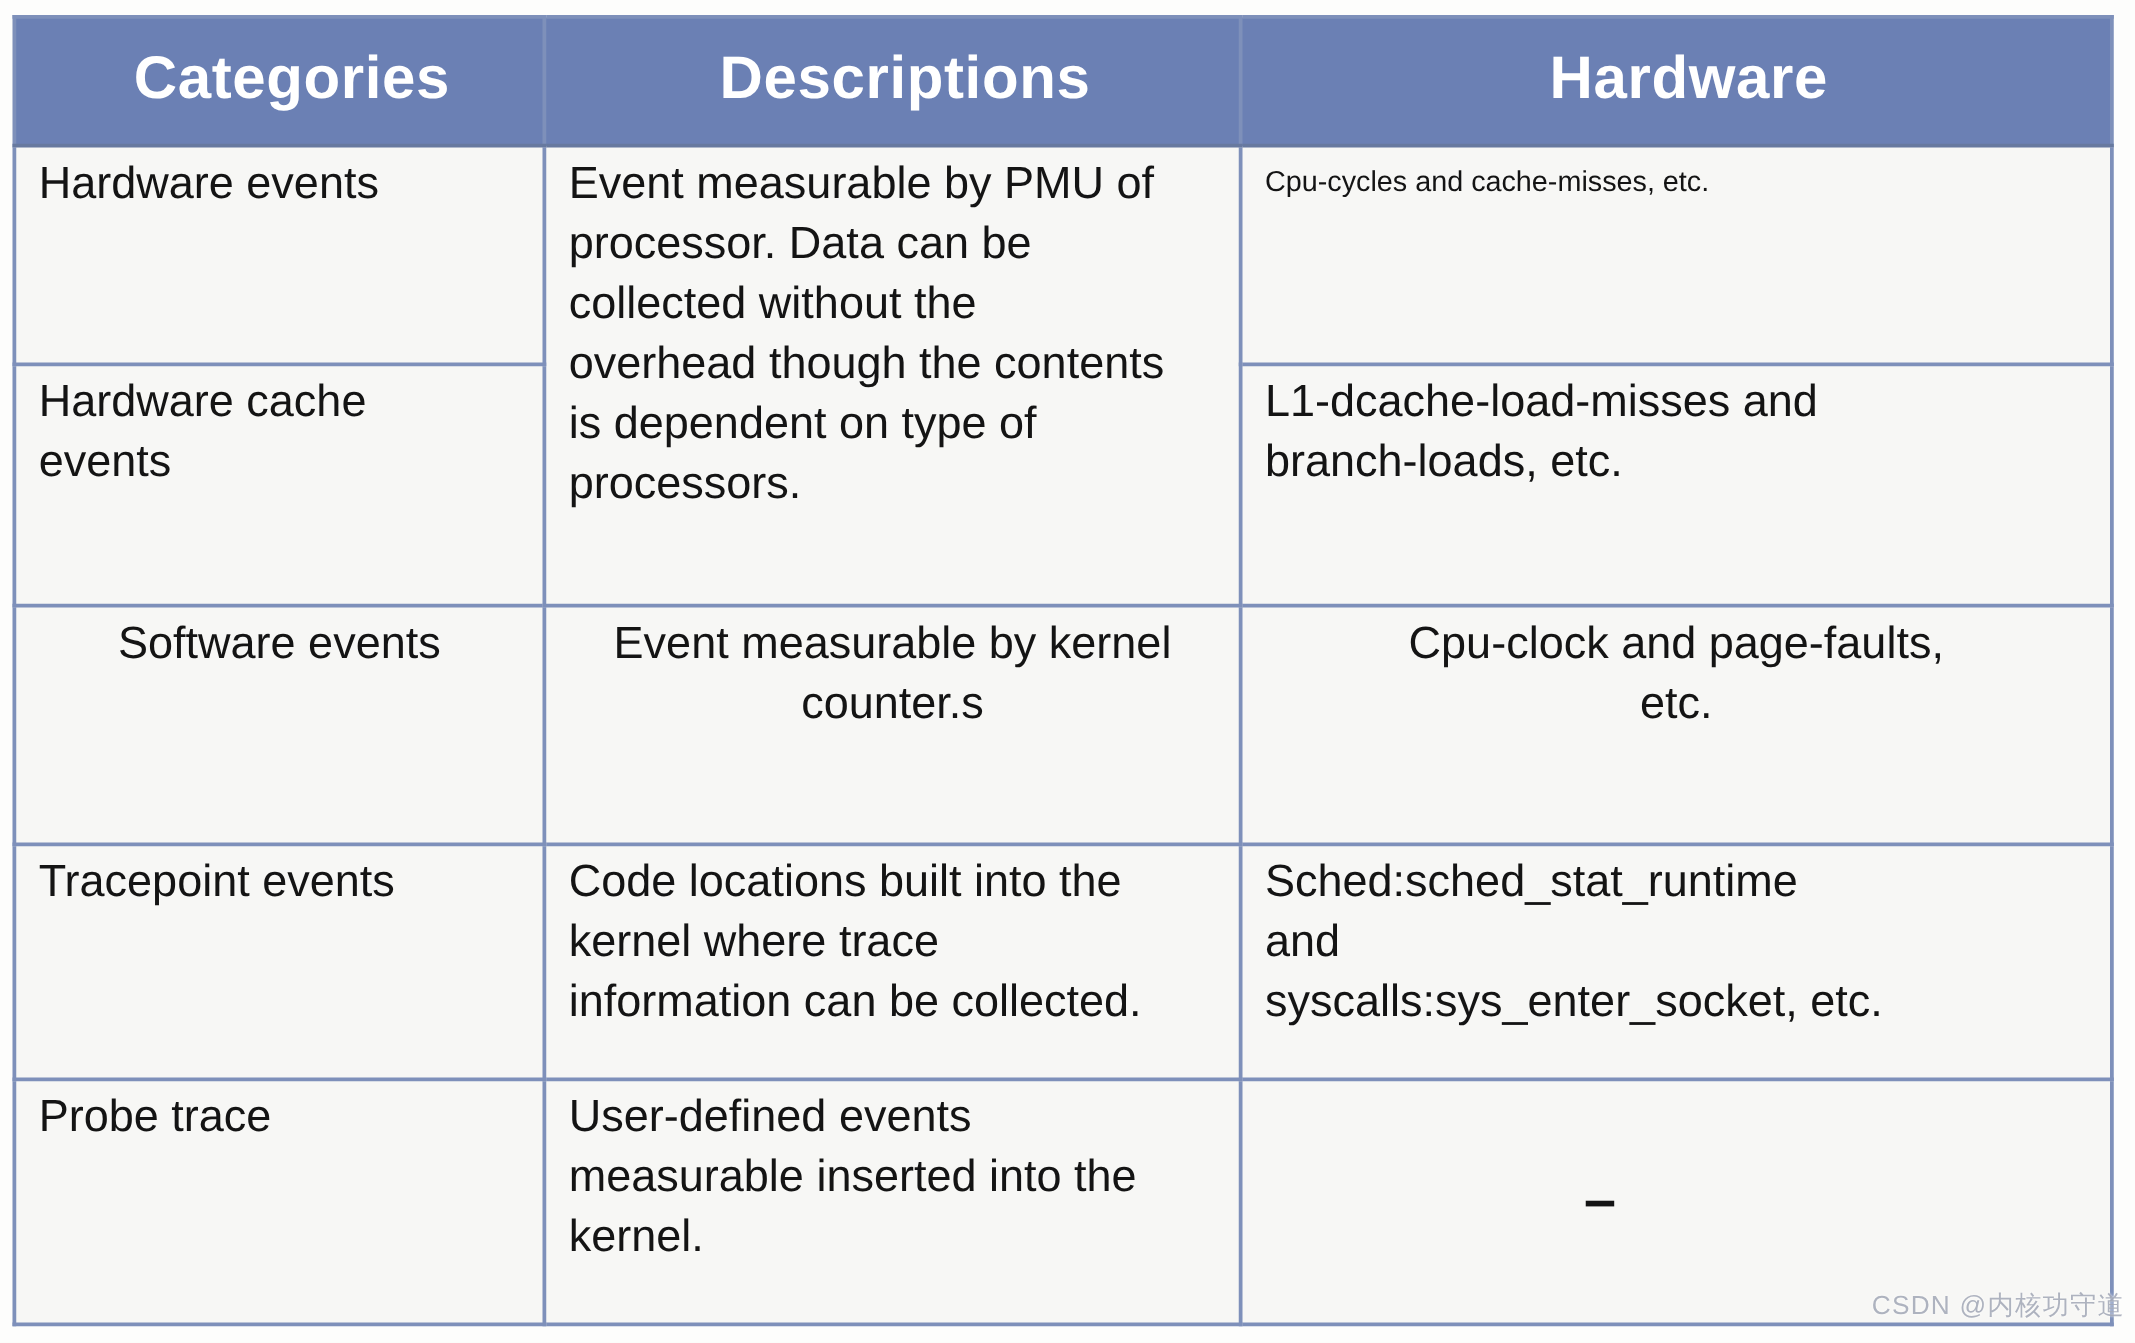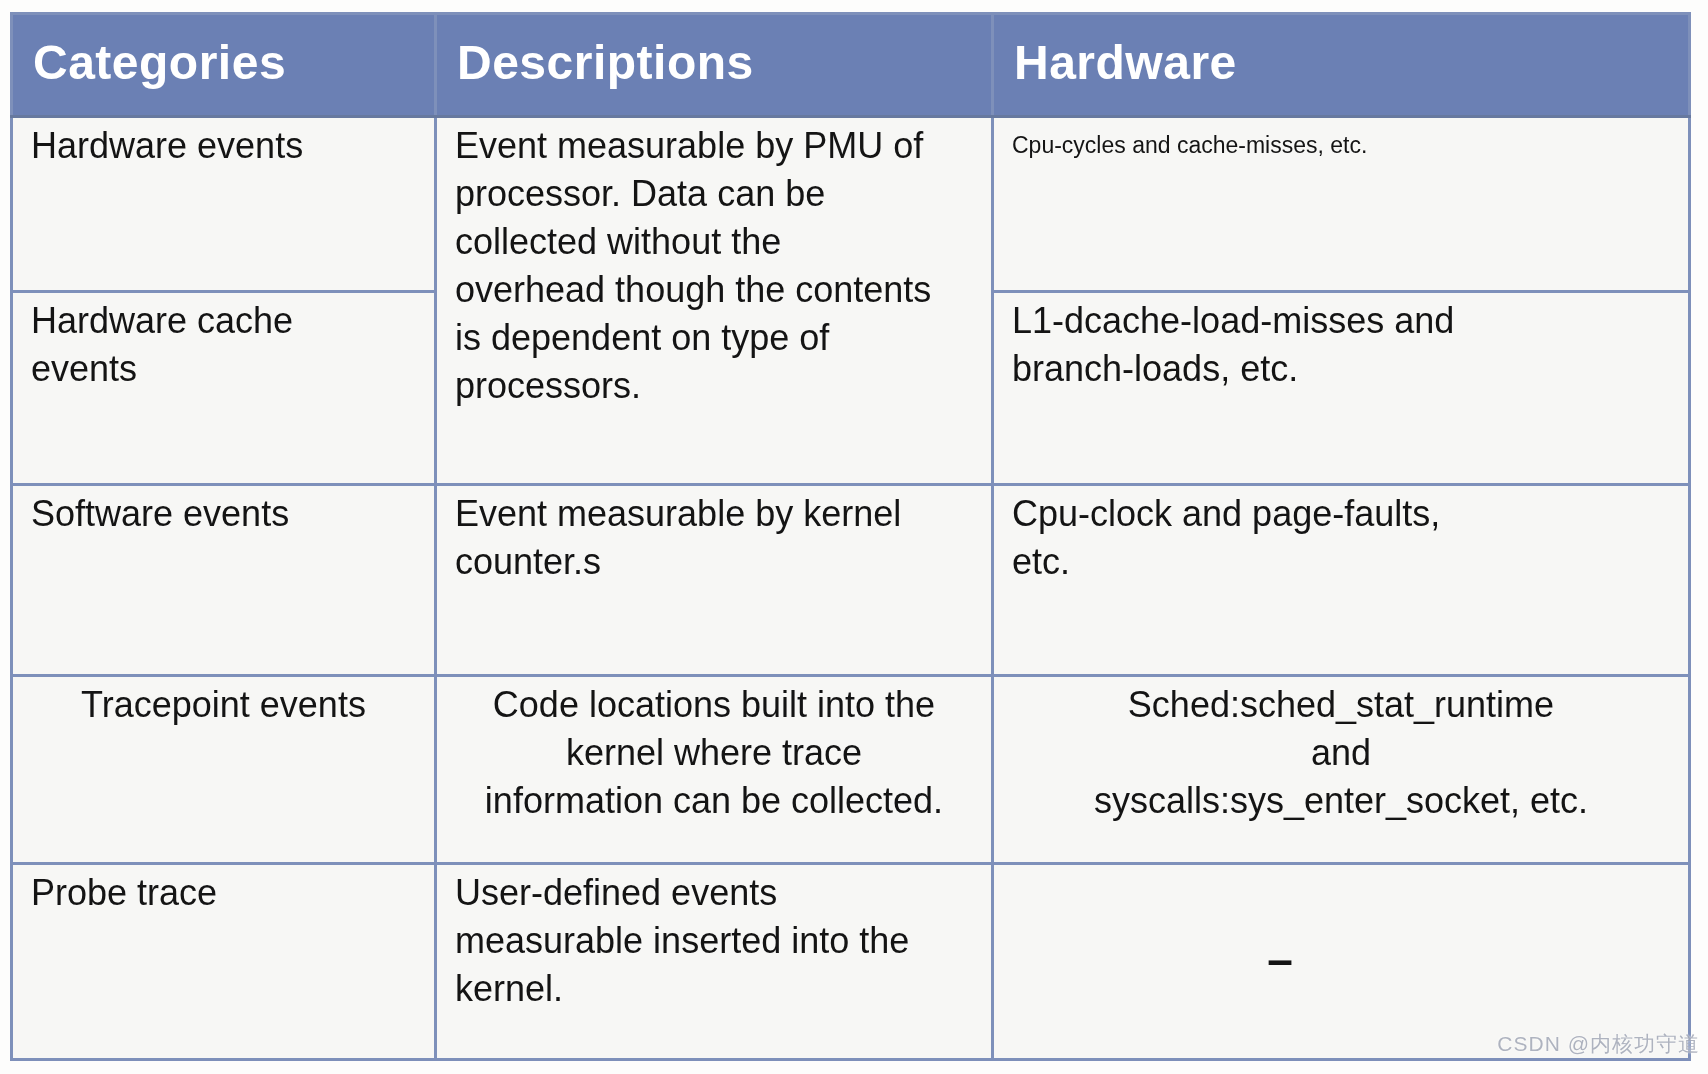--- a/index.html
+++ b/index.html
@@ -21,41 +21,41 @@
   table.events-table col.c3 { width: 697px; }
 
   th, td { border: 3px solid #7e90ba; }
 
   thead tr { height: 103px; }
   thead th {
     background: #6b80b4;
     color: #ffffff;
     font-size: 48px;
     font-weight: 700;
-    text-align: left;
+    text-align: center;
     vertical-align: middle;
     padding: 0 0 6px 20px;
     letter-spacing: 0.5px;
     border-bottom-color: #67799f;
   }
 
   tbody td {
     vertical-align: top;
     padding: 4px 18px 10px 18px;
     font-size: 36px;
     line-height: 48px;
     color: #141414;
     white-space: pre-line;
     background: #f7f7f5;
   }
 
   tr.row-1 { height: 175px; }
   tr.row-2 { height: 193px; }
-  tr.row-3 { height: 191px; }
-  tr.row-4 { height: 188px; text-align: center; }
+  tr.row-3 { height: 191px; text-align: center; }
+  tr.row-4 { height: 188px; }
   tr.row-5 { height: 196px; }
 
   td.example-small { font-size: 23px; line-height: 46px; }
 
   td.dash-cell {
     text-align: center;
     vertical-align: middle;
     font-weight: 700;
     font-size: 46px;
     padding-right: 140px;

